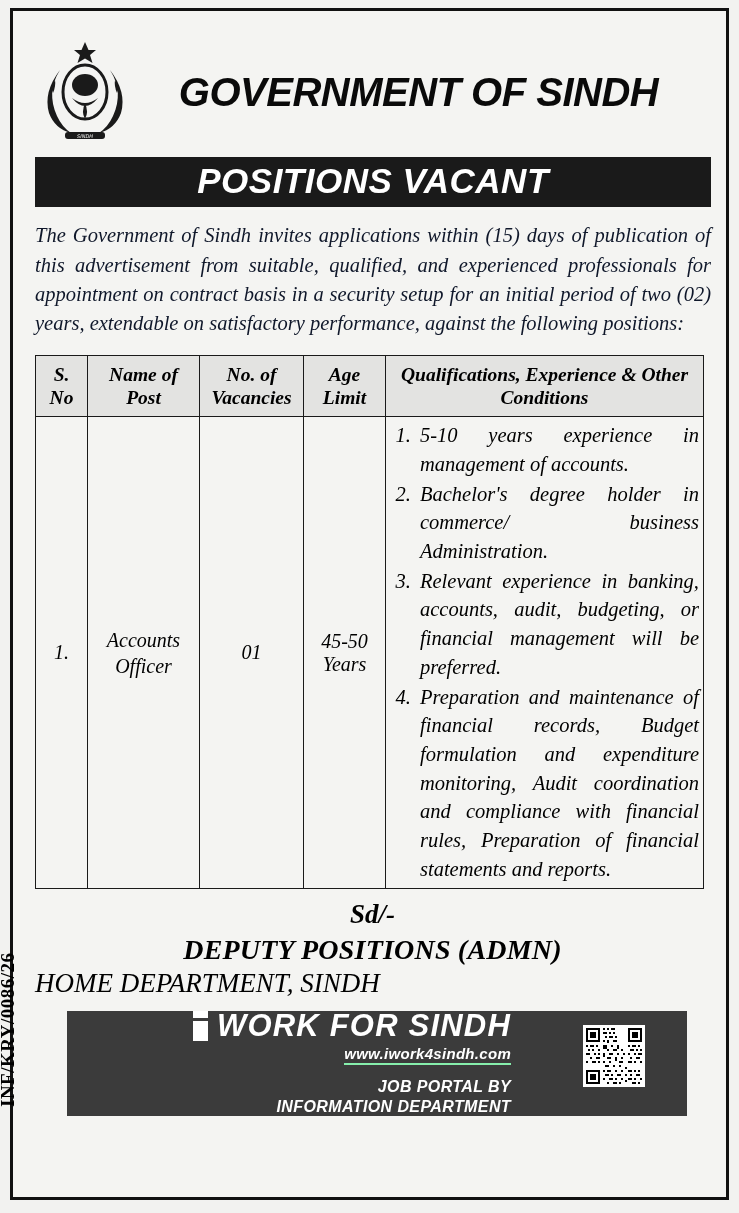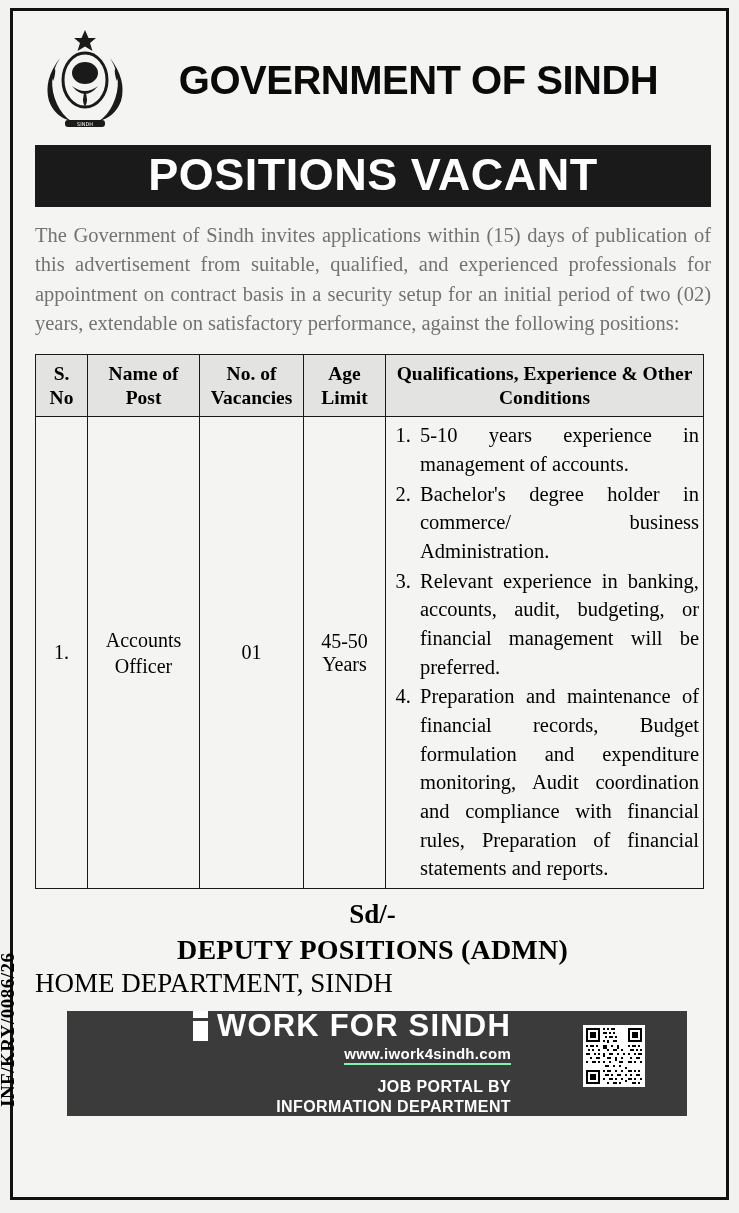--- a/index.html
+++ b/index.html
@@ -32,23 +32,24 @@
     width: 719px;
     height: 1192px;
     border: 3px solid #111;
     background: #f4f4f2;
     box-sizing: border-box;
   }
 
   .inner {
     position: absolute;
     left: 22px;
-    top: 0;
+    top: 12px;
     width: 675px;
     height: 1180px;
+    font-style: italic;
   }
 
   
   .header {
     display: flex;
     align-items: center;
     padding-top: 10px;
     height: 128px;
     box-sizing: border-box;
   }
@@ -83,37 +84,37 @@
     margin-top: 2px;
   }
 
   
   .band {
     background: #1a1a1a;
     color: #ffffff;
     text-align: center;
     font-family: "Liberation Sans", sans-serif;
     font-weight: bold;
-    font-size: 45px;
+    font-size: 35px;
     letter-spacing: 0.5px;
     line-height: 1.18;
     padding: 3px 0 6px 0;
     margin-top: 6px;
     width: 676px;
   }
 
   
   .intro {
     font-family: "Liberation Serif", serif;
     font-size: 20.5px;
     line-height: 1.43;
     text-align: justify;
     margin-top: 14px;
     width: 676px;
-    color: #737373;
+    color: #0f172a;
   }
 
   
   table.vac {
     margin-top: 16px;
     width: 669px;
     border-collapse: collapse;
     table-layout: fixed;
   }
   table.vac th, table.vac td {

